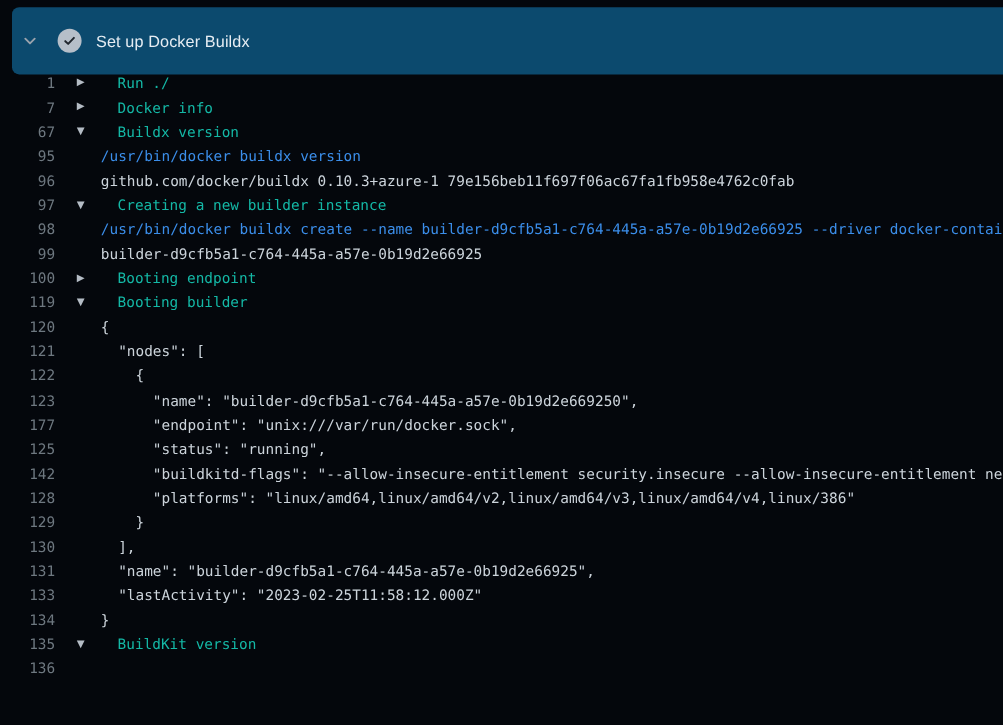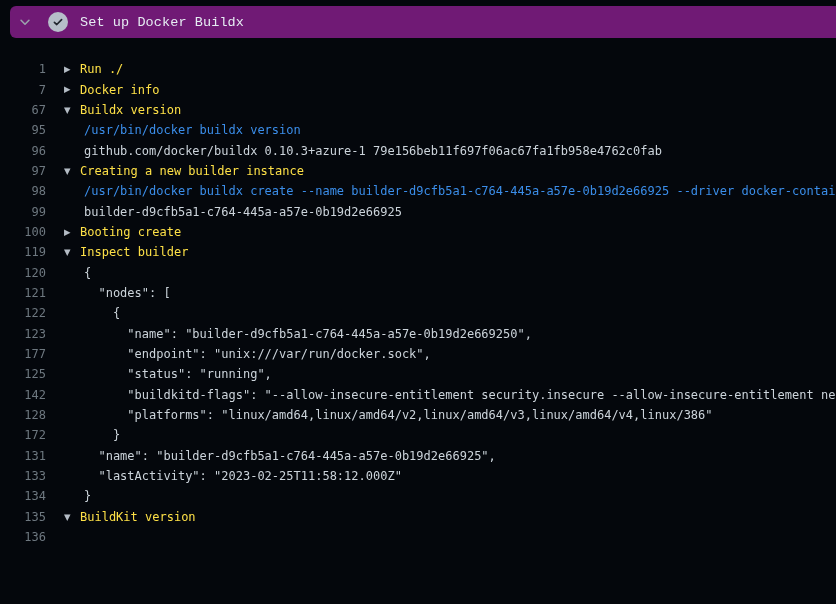--- a/index.html
+++ b/index.html
@@ -5,26 +5,25 @@
   * { margin:0; padding:0; box-sizing:border-box; }
   html,body { width:836px; height:604px; overflow:hidden; }
   body {
     background:#04070c;
     font-family:"Liberation Sans","DejaVu Sans",sans-serif;
     position:relative;
   }
 
   
   .step-header {
-    position:absolute; left:10px; top:6px; right:0; height:32px;
-    background:#701a75;
+    position:absolute; left:10px; top:6px; right:0; height:56px;
+    background:#0c4a6e;
     border-radius:6px 0 0 6px;
     display:flex; align-items:center;
     cursor:pointer;
-    font-family:Liberation Mono, monospace;
   }
   .chev {
     width:30px; height:38px; display:flex; align-items:center; justify-content:center;
     color:#9ba3ad; flex:none;
   }
   .status-circle {
     width:20px; height:20px; border-radius:50%;
     background:#b6bfc9; flex:none;
     display:flex; align-items:center; justify-content:center;
     margin-left:8px;
@@ -53,21 +52,21 @@
     flex:none; width:46px; text-align:right;
     color:#6e7880;
     cursor:pointer;
   }
   .arrow {
     flex:none; margin-left:18px; width:11px;
     font-size:8.5px; color:#b4bcc5;
     font-family:"DejaVu Sans",sans-serif;
     line-height:20.35px;
   }
-  .gtitle { margin-left:5px; color:#fde047; }
+  .gtitle { margin-left:23px; color:#14b8a6; }
   .txt    { margin-left:38px; color:#ccd4db; }
   .row.command .txt { color:#3b8eea; }
   .row.group { cursor:pointer; }
 </style>
 </head>
 <body>
 
 <div class="step-header">
   <span class="chev">
     <svg width="14" height="14" viewBox="0 0 16 16">
@@ -84,29 +83,30 @@
 
 <div class="log" id="log">
     <div class="row group"><span class="ln">1</span><span class="arrow">▶</span><span class="gtitle">Run ./</span></div>
     <div class="row group"><span class="ln">7</span><span class="arrow">▶</span><span class="gtitle">Docker info</span></div>
     <div class="row group"><span class="ln">67</span><span class="arrow">▼</span><span class="gtitle">Buildx version</span></div>
     <div class="row command"><span class="ln">95</span><span class="txt">/usr/bin/docker buildx version</span></div>
     <div class="row output"><span class="ln">96</span><span class="txt">github.com/docker/buildx 0.10.3+azure-1 79e156beb11f697f06ac67fa1fb958e4762c0fab</span></div>
     <div class="row group"><span class="ln">97</span><span class="arrow">▼</span><span class="gtitle">Creating a new builder instance</span></div>
     <div class="row command"><span class="ln">98</span><span class="txt">/usr/bin/docker buildx create --name builder-d9cfb5a1-c764-445a-a57e-0b19d2e66925 --driver docker-container</span></div>
     <div class="row output"><span class="ln">99</span><span class="txt">builder-d9cfb5a1-c764-445a-a57e-0b19d2e66925</span></div>
-    <div class="row group"><span class="ln">100</span><span class="arrow">▶</span><span class="gtitle">Booting create</span></div>
-    <div class="row group"><span class="ln">119</span><span class="arrow">▼</span><span class="gtitle">Inspect builder</span></div>
+    <div class="row group"><span class="ln">100</span><span class="arrow">▶</span><span class="gtitle">Booting endpoint</span></div>
+    <div class="row group"><span class="ln">119</span><span class="arrow">▼</span><span class="gtitle">Booting builder</span></div>
     <div class="row output"><span class="ln">120</span><span class="txt">{</span></div>
     <div class="row output"><span class="ln">121</span><span class="txt">  "nodes": [</span></div>
     <div class="row output"><span class="ln">122</span><span class="txt">    {</span></div>
     <div class="row output"><span class="ln">123</span><span class="txt">      "name": "builder-d9cfb5a1-c764-445a-a57e-0b19d2e669250",</span></div>
     <div class="row output"><span class="ln">177</span><span class="txt">      "endpoint": "unix:///var/run/docker.sock",</span></div>
     <div class="row output"><span class="ln">125</span><span class="txt">      "status": "running",</span></div>
     <div class="row output"><span class="ln">142</span><span class="txt">      "buildkitd-flags": "--allow-insecure-entitlement security.insecure --allow-insecure-entitlement networ</span></div>
     <div class="row output"><span class="ln">128</span><span class="txt">      "platforms": "linux/amd64,linux/amd64/v2,linux/amd64/v3,linux/amd64/v4,linux/386"</span></div>
-    <div class="row output"><span class="ln">172</span><span class="txt">    }</span></div>
+    <div class="row output"><span class="ln">129</span><span class="txt">    }</span></div>
+    <div class="row output"><span class="ln">130</span><span class="txt">  ],</span></div>
     <div class="row output"><span class="ln">131</span><span class="txt">  "name": "builder-d9cfb5a1-c764-445a-a57e-0b19d2e66925",</span></div>
     <div class="row output"><span class="ln">133</span><span class="txt">  "lastActivity": "2023-02-25T11:58:12.000Z"</span></div>
     <div class="row output"><span class="ln">134</span><span class="txt">}</span></div>
     <div class="row group"><span class="ln">135</span><span class="arrow">▼</span><span class="gtitle">BuildKit version</span></div>
     <div class="row output"><span class="ln">136</span></div>
   </div>
 
 </body></html>

